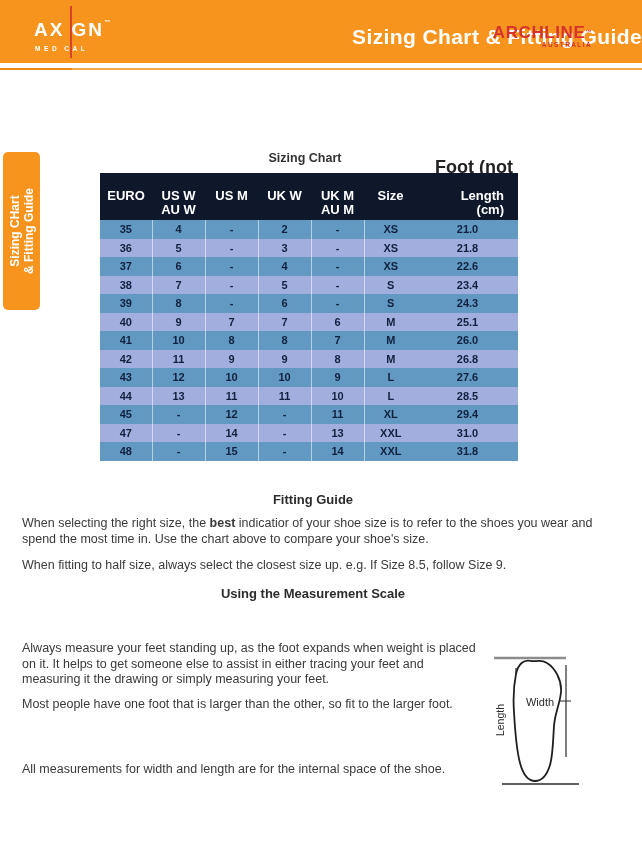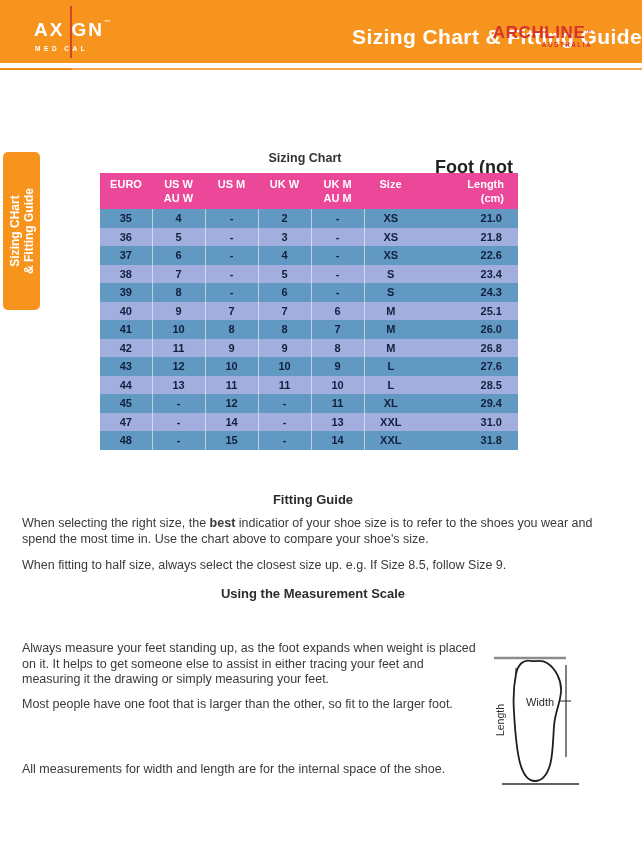--- a/index.html
+++ b/index.html
@@ -34,26 +34,26 @@
 
   
   .sizing-chart-title{position:absolute;left:100px;top:151px;width:410px;text-align:center;
                       font-size:12.5px;font-weight:bold;color:#333333;}
   .foot-note{position:absolute;left:417px;top:157px;width:96px;text-align:right;
              font-size:18px;font-weight:bold;color:#222222;}
 
   
   .sizing-table{position:absolute;left:100px;top:173px;width:418px;border-collapse:collapse;
                 table-layout:fixed;}
-  .sizing-table th{background:#ec4899;color:#ffffff;font-size:11px;font-weight:bold;
-                   vertical-align:top;padding:5px 0 4px 0;line-height:13.5px;text-align:center;}
+  .sizing-table th{background:#0f172a;color:#ffffff;font-size:13px;font-weight:bold;
+                   vertical-align:top;padding:16px 0 4px 0;line-height:13.5px;text-align:center;}
   .sizing-table th.col-length{text-align:right;padding-right:14px;}
   .sizing-table td{height:18.5px;padding:0;text-align:center;font-size:11px;font-weight:bold;
                    color:#12203f;line-height:18.5px;}
-  .sizing-table td.col-length{text-align:right;padding-right:16px;}
+  .sizing-table td.col-length{text-align:center;}
   .sizing-table tbody tr:nth-child(odd) td{background:#6199C2;}
   .sizing-table tbody tr:nth-child(even) td{background:#A2AEDD;}
   .sizing-table tbody td.sep{border-right:1px solid rgba(255,255,255,0.55);}
 
   
   .sec-heading{position:absolute;left:0;width:626px;text-align:center;
                font-size:13px;font-weight:bold;color:#2c2c2c;}
   .h-fitting{top:492px;}
   .h-measure{top:586px;}
   .body-p{position:absolute;left:22px;font-size:12.5px;line-height:15.5px;color:#3a3a3a;}

